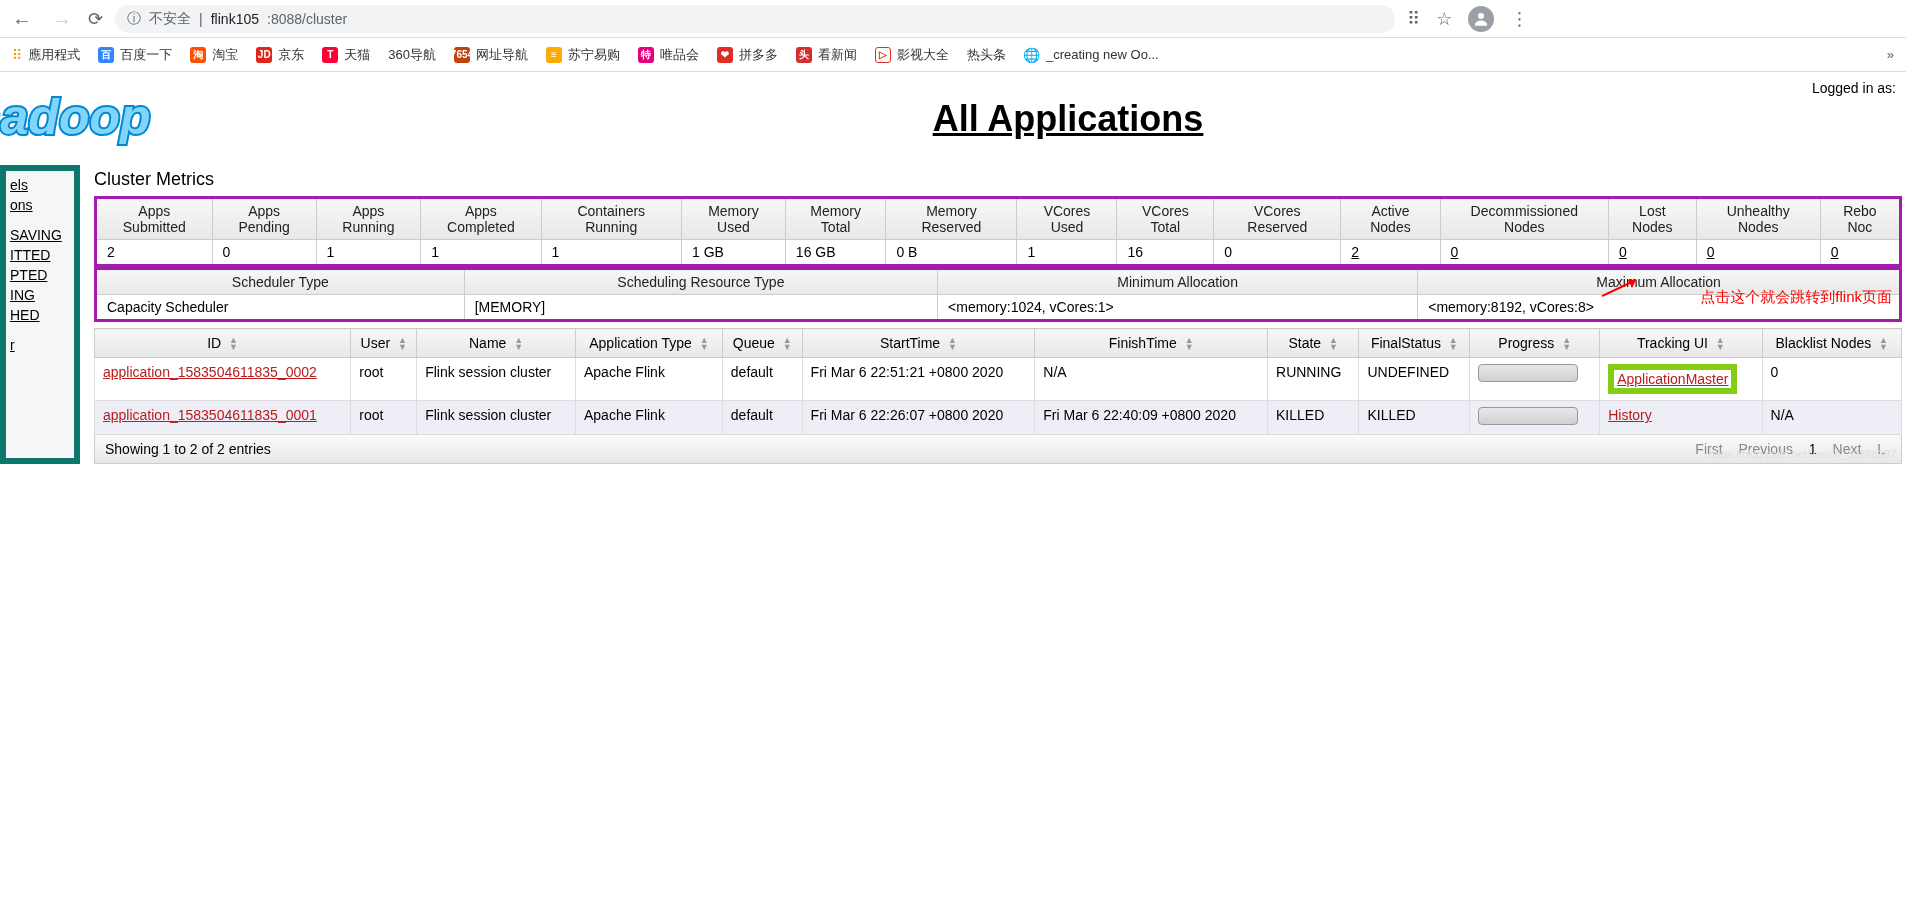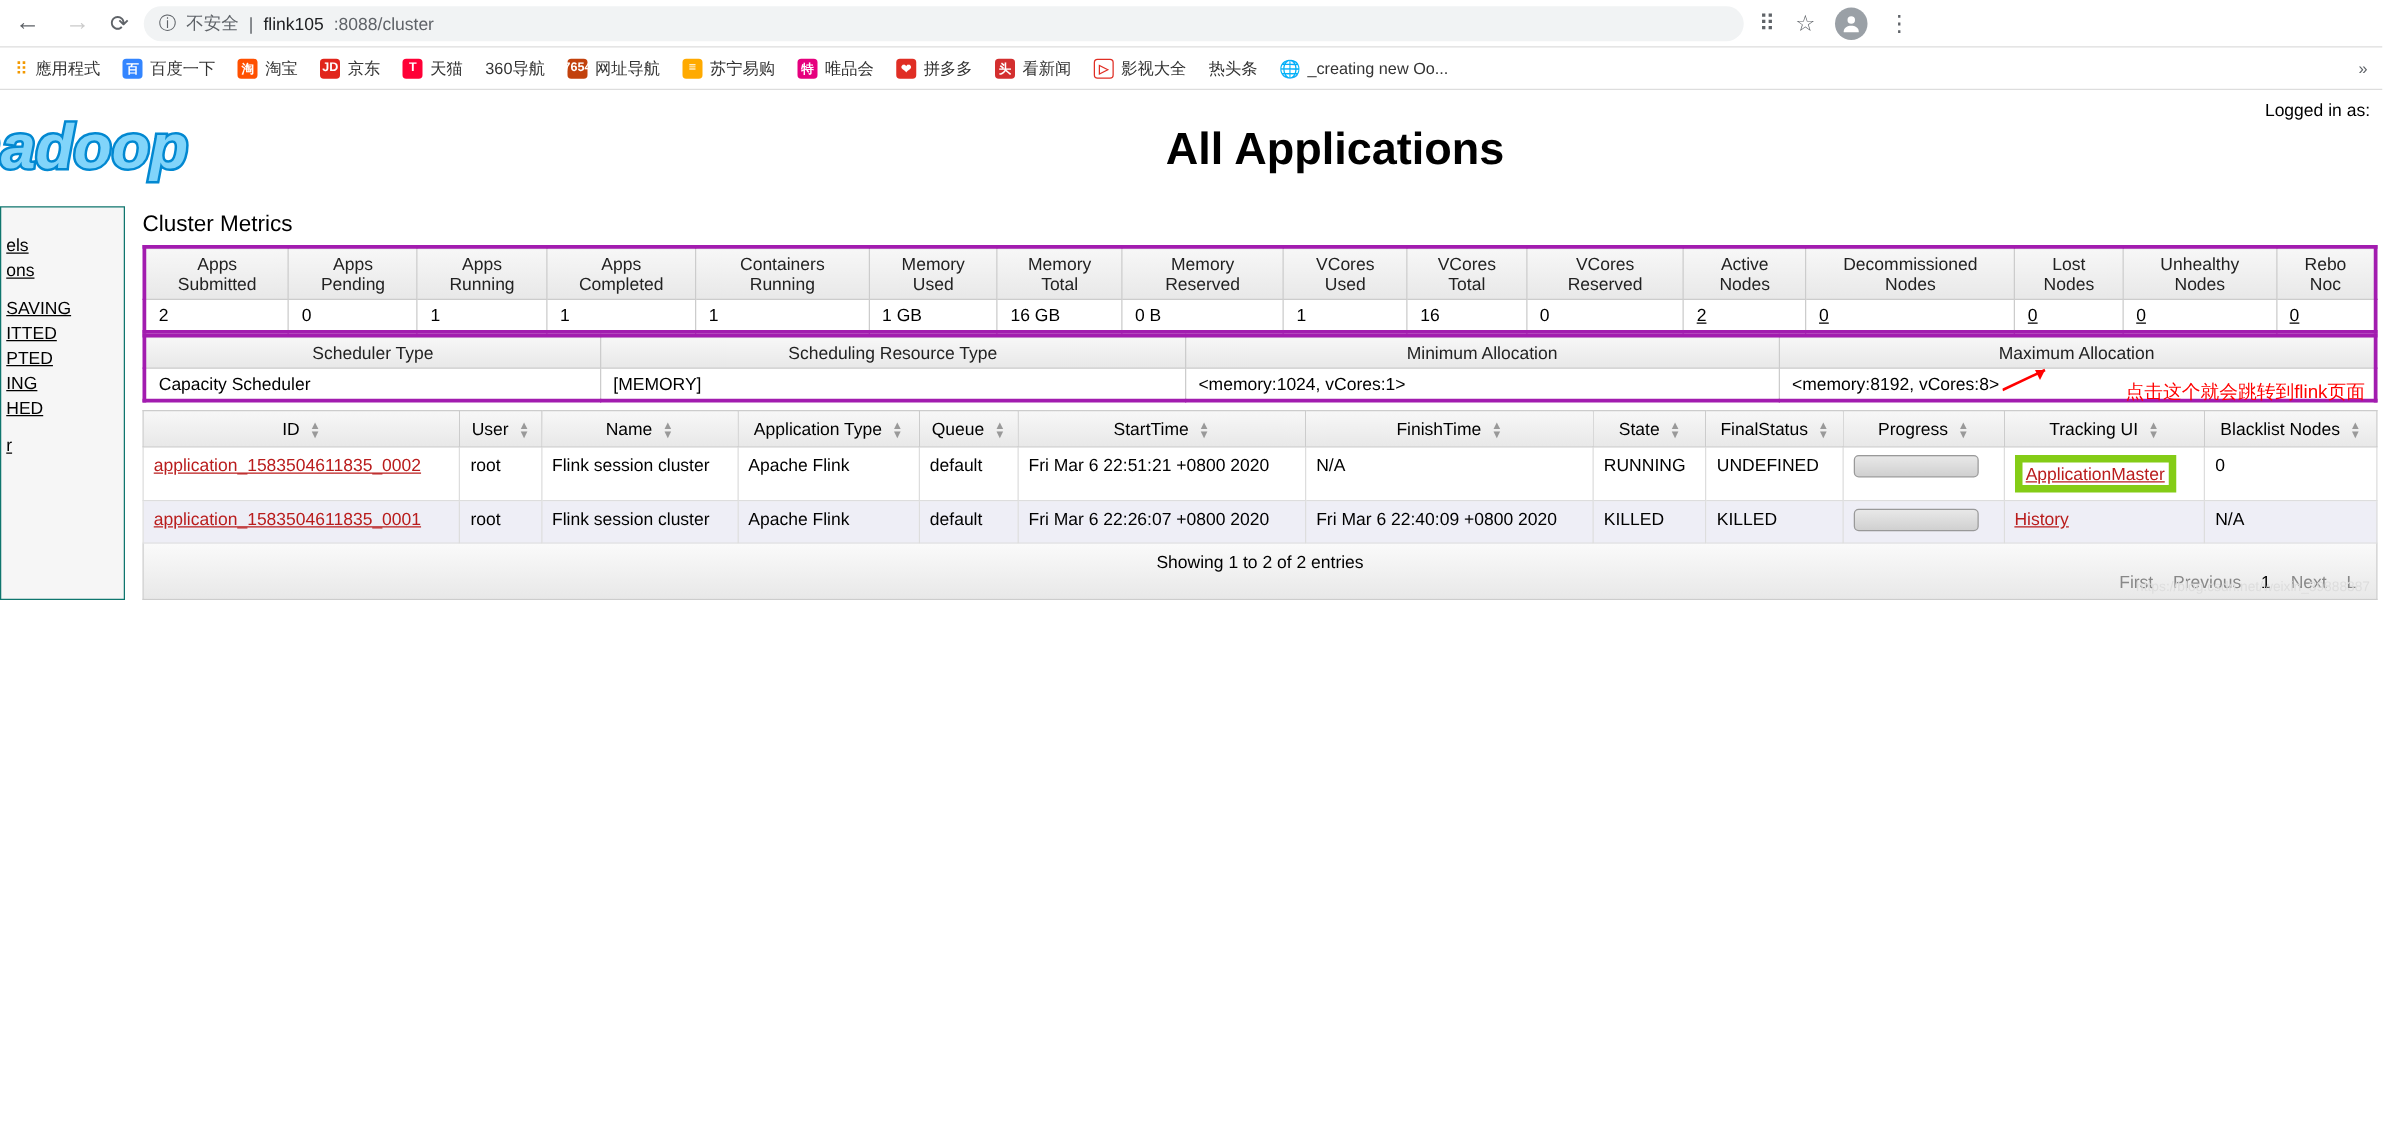--- a/index.html
+++ b/index.html
@@ -22,24 +22,24 @@
 .bm { display: flex; align-items: center; gap: 6px; cursor: pointer; color: #333; white-space: nowrap; }
 .bm-icon { width: 16px; height: 16px; border-radius: 3px; display: inline-flex; align-items: center; justify-content: center; font-size: 10px; color: white; font-weight: bold; }
 .bm-grid { color: #f29900; font-size: 14px; }
 .bm-more { margin-left: auto; color: #5f6368; }
 
 
 .page { position: relative; }
 .logged-in { position: absolute; right: 10px; top: 8px; font-size: 14px; font-family: Verdana, sans-serif; }
 .header-row { display: flex; align-items: center; padding: 10px 0; }
 .logo { margin-left: -30px; }
-.page-title { flex: 1; text-align: center; font-size: 36px; font-weight: bold; font-family: Verdana, Arial, sans-serif; }
+.page-title { flex: 1; text-align: center; font-size: 36px; font-weight: bold; font-family: Verdana, Arial, sans-serif; text-decoration: underline; }
 
 .content-row { display: flex; }
-.sidebar { width: 100px; border: 1px solid #0f766e; background: #f6f6f6; padding: 20px 4px; font-size: 14px; margin-right: 14px; font-family: Verdana, sans-serif; }
+.sidebar { width: 80px; border: 6px solid #0f766e; background: #f6f6f6; padding: 4px 4px; font-size: 14px; margin-right: 14px; font-family: Verdana, sans-serif; }
 .sidebar a { color: #000; text-decoration: underline; display: block; padding: 2px 0; }
 
 .main { flex: 1; padding-right: 4px; font-family: Verdana, Arial, sans-serif; }
 
 .section-title { font-size: 18px; font-weight: normal; margin: 4px 0 6px; }
 
 
 .metrics-table { width: 100%; border-collapse: collapse; border: 3px solid #a21caf; font-size: 14px; }
 .metrics-table th { background: linear-gradient(#f7f7f7, #e8e8e8); border: 1px solid #ccc; padding: 4px 8px; font-weight: normal; color: #222; }
 .metrics-table td { border: 1px solid #ccc; padding: 4px 10px; }
@@ -57,21 +57,21 @@
 .dt-table td { border: 1px solid #ddd; padding: 6px 8px; vertical-align: top; }
 .dt-table tbody tr:nth-child(even) { background: #eeeef6; }
 .dt-table a { color: #b91c1c; text-decoration: underline; }
 
 .progress-bar { width: 100px; height: 18px; background: linear-gradient(#e8e8e8,#d0d0d0); border: 1px solid #999; border-radius: 4px; display: inline-block; }
 
 .tracking-highlight { border: 6px solid #84cc16; padding: 1px 3px; display: inline-block; }
 .annotation { color: red; position: absolute; font-size: 15px; }
 .arrow-svg { position: absolute; }
 
-.dt-footer { display: flex; align-items: center; padding: 6px 10px; background: linear-gradient(#fafafa, #e8e8e8); border: 1px solid #ccc; border-top: none; font-size: 14px; flex-direction: column; }
+.dt-footer { display: flex; align-items: center; padding: 6px 10px; background: linear-gradient(#fafafa, #e8e8e8); border: 1px solid #ccc; border-top: none; font-size: 14px; }
 .dt-pager { margin-left: auto; color: #888; }
 .dt-pager span { margin: 0 6px; }
 .dt-pager .active { color: #000; }
 
 .watermark { position: absolute; right: 10px; bottom: 4px; color: #ddd; font-size: 11px; }
 </style>
 </head>
 <body>
 
 <div class="browser-bar">

